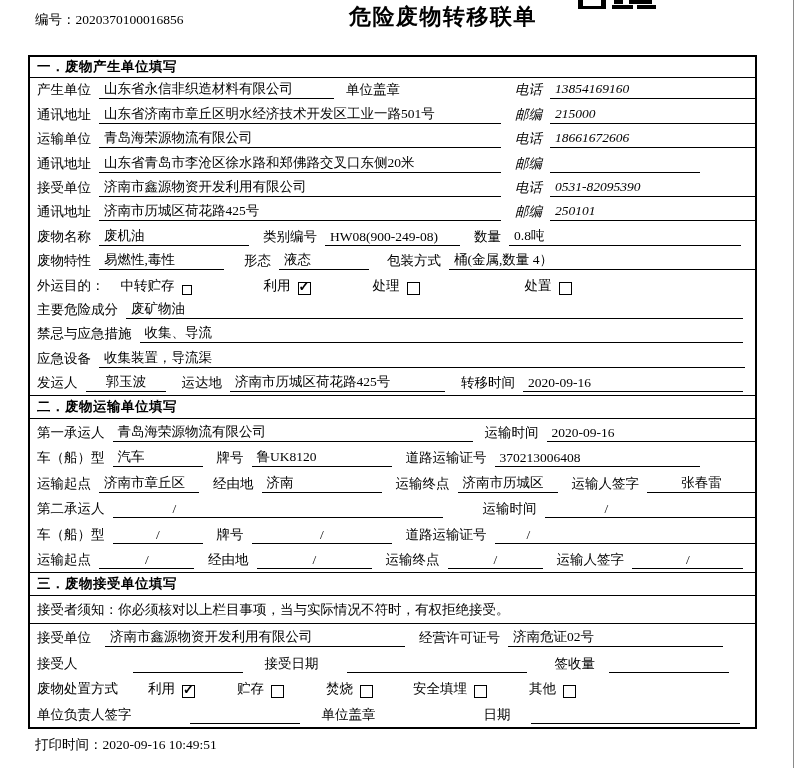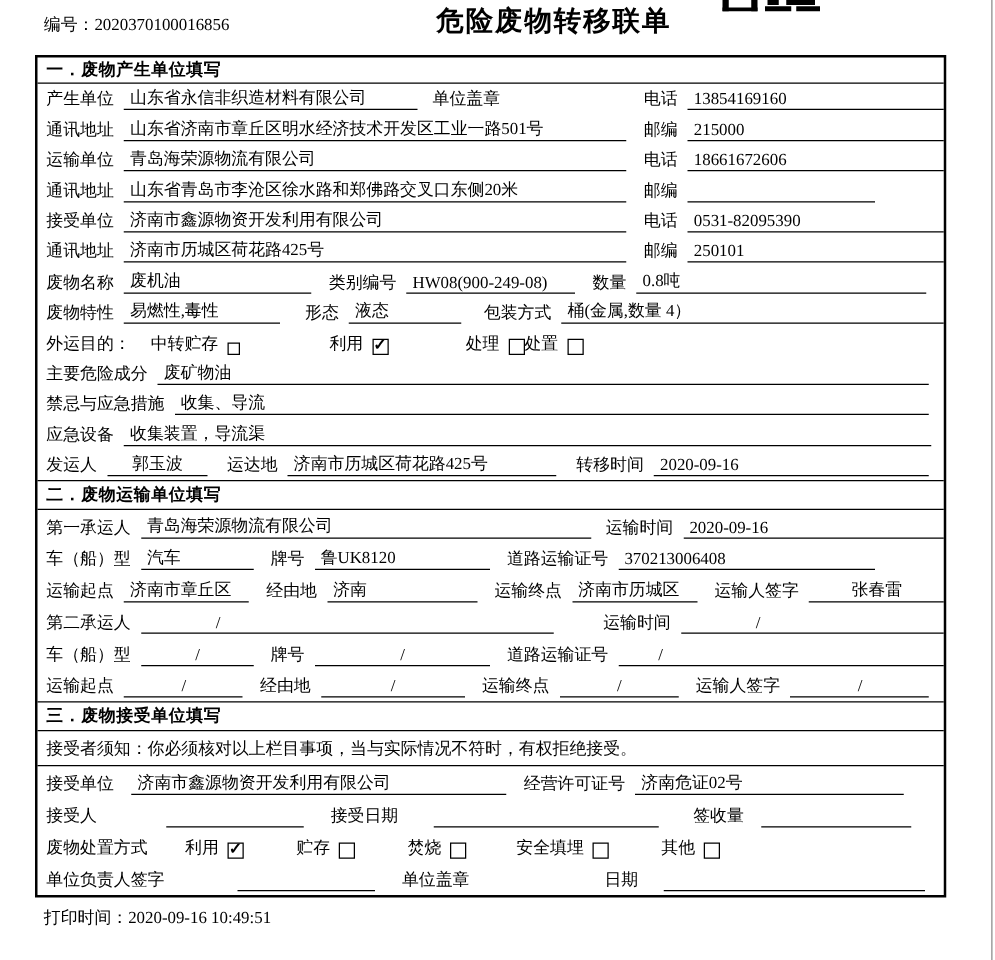--- a/index.html
+++ b/index.html
@@ -1,21 +1,21 @@
 <!DOCTYPE html>
 <html><head>
 <meta charset="utf-8">
 <style>
   html,body { margin:0; padding:0; background:#fff; }
   .page {
     position:relative; width:796px; height:768px; background:#fff; overflow:hidden;
     font-family:"Liberation Serif","DejaVu Serif",serif; font-size:13.5px; color:#000;
   }
   
-  .hdr { position:relative; height:44px; }
+  .hdr { position:relative; height:55px; }
   .serial { position:absolute; left:35px; top:11px; white-space:nowrap; }
   .doc-title { position:absolute; left:90px; right:0; top:2px; text-align:center;
                font-size:22px; font-weight:bold; letter-spacing:1.5px; }
   
   .qr { position:absolute; left:578px; top:0; width:84px; height:10px; }
   .qr i { position:absolute; background:#000; display:block; }
   .qr .q1 { left:0; top:0; width:28px; height:9px; background:transparent;
             border-left:5px solid #000; border-right:5px solid #000; border-bottom:3px solid #000; box-sizing:border-box; }
   .qr .q2 { left:36px; top:0; width:9px;  height:4px; }
   .qr .q3 { left:51px; top:0; width:23px; height:4px; }
@@ -32,27 +32,27 @@
   .notice { height:30px; line-height:29px; padding-left:7px; border-bottom:1px solid #000; box-sizing:border-box; white-space:nowrap; }
   .notice.n3 { height:28px; line-height:27px; }
 
   .row { display:flex; align-items:flex-end; padding:0 0 3px 7px; box-sizing:border-box; white-space:nowrap; }
   .s1row { height:24.4px; }
   .s2row { height:25.5px; }
   .s3row { height:25.75px; }
   .lb { white-space:nowrap; }
   .u  { border-bottom:1px solid #000; padding:0 4px 0 5px; white-space:nowrap; box-sizing:border-box; overflow:visible; }
   .grow { flex:1 1 auto; }
-  .rgrp { margin-left:auto; display:flex; align-items:flex-end; width:240px; }
+  .rgrp { margin-left:auto; display:flex; width:240px;font-style:italic; }
   .rgrp .lb { flex:0 0 auto; }
   .rgrp .u { flex:1 1 auto; margin-left:8px; }
   .ml8{margin-left:8px} .ml12{margin-left:12px} .ml14{margin-left:14px} .ml16{margin-left:16px}
   .ml18{margin-left:18px} .ml20{margin-left:20px} .ml22{margin-left:22px} .ml28{margin-left:28px}
   .ml30{margin-left:30px} .ml40{margin-left:40px} .ml42{margin-left:42px} .ml55{margin-left:55px}
-  .ml58{margin-left:58px} .ml62{margin-left:62px} .ml72{margin-left:72px} .ml105{} .ml115{margin-left:108px}
+  .ml58{margin-left:58px} .ml62{margin-left:62px} .ml72{margin-left:72px} .ml105{margin-left:105px} .ml115{margin-left:108px}
   .mr0{margin-right:0} .mr10{margin-right:10px} .mr12{margin-right:12px} .mr14{margin-right:14px}
   .mr15{margin-right:15px} .mr55{margin-right:55px}
   .w80{flex:0 0 80px;width:80px} .w90{flex:0 0 90px;width:90px} .w95{flex:0 0 95px;width:95px}
   .w100{flex:0 0 100px;width:100px} .w110{flex:0 0 110px;width:110px} .w115{flex:0 0 115px;width:115px}
   .w120{flex:0 0 120px;width:120px} .w125{flex:0 0 125px;width:125px} .w135{flex:0 0 135px;width:135px}
   .w140{flex:0 0 140px;width:140px} .w150{flex:0 0 150px;width:150px} .w180{flex:0 0 180px;width:180px}
   .w215{flex:0 0 215px;width:215px} .w235{flex:0 0 235px;width:235px} .w300{flex:0 0 300px;width:300px}
   .w330{flex:0 0 330px;width:330px} .w360{flex:0 0 360px;width:360px}
   .center { text-align:center; }
   .slashL { text-align:left; padding-left:60px; }

